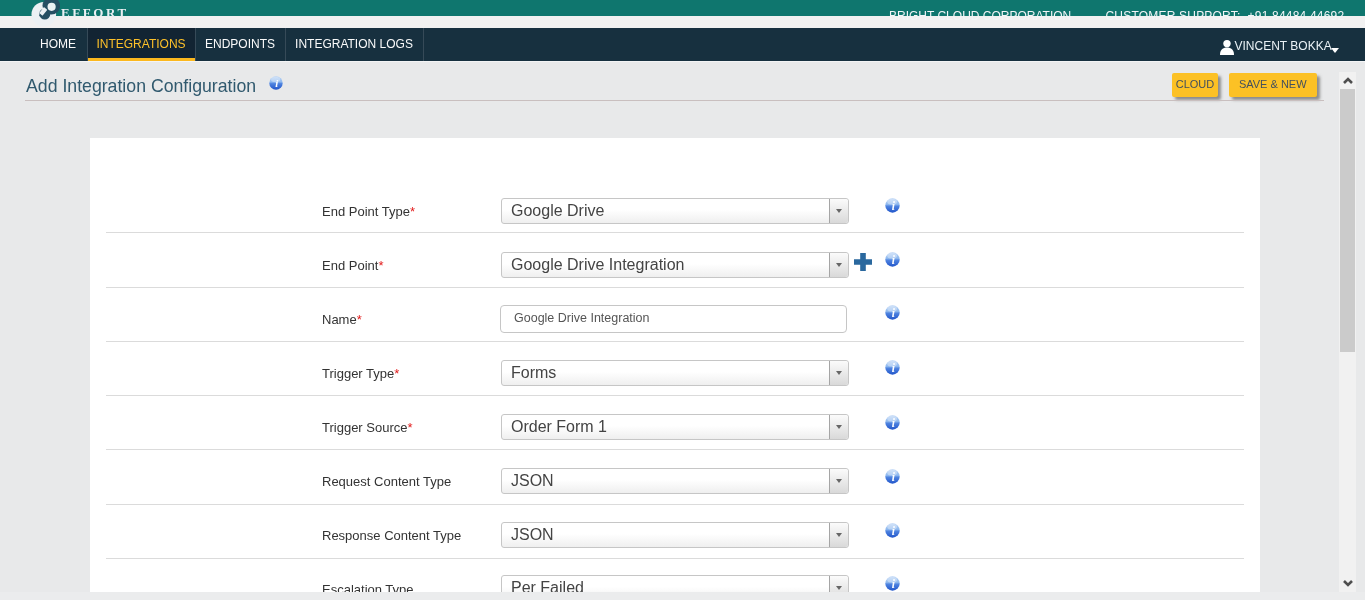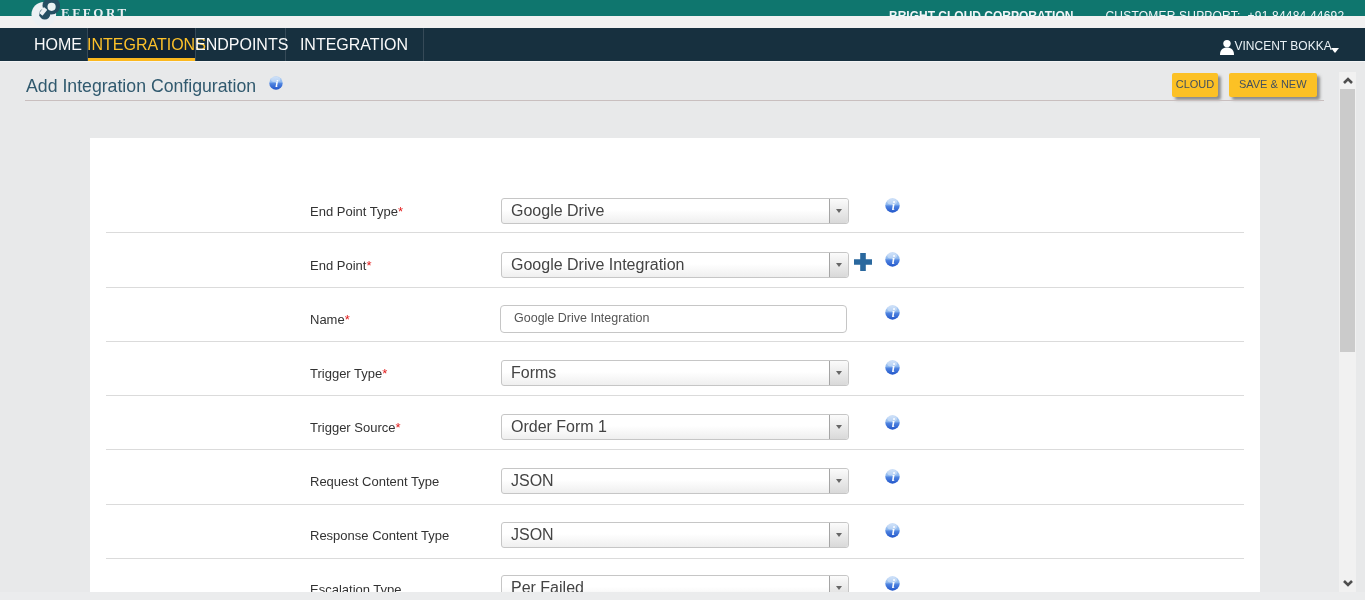--- a/index.html
+++ b/index.html
@@ -1,40 +1,40 @@
 <!DOCTYPE html>
 <html><head>
 <meta charset="utf-8">
 <style>
   * { margin:0; padding:0; box-sizing:border-box; }
   html,body { width:1365px; height:600px; overflow:hidden; }
   body { font-family:"Liberation Sans", sans-serif; position:relative; background:#F1F1F1; }
   
   #topbar { position:absolute; left:0; top:0; width:1365px; height:16px; background:#0f766e; }
   #effort { position:absolute; left:61px; top:5.5px; font-family:"Liberation Serif", serif; font-size:13px; line-height:14px; letter-spacing:2.6px; color:#E9EFF3; font-weight:bold; white-space:nowrap; }
-  #bcc { position:absolute; left:889px; top:8.5px; font-size:12px; line-height:14px; color:#F2F6F8; white-space:nowrap;font-weight:bold; }
+  #bcc { position:absolute; left:889px; top:8.5px; font-size:12px; line-height:14px; color:#F2F6F8; white-space:nowrap; }
   #csup { position:absolute; left:1105.5px; top:8.5px; font-size:12px; line-height:14px; color:#F2F6F8; letter-spacing:0.2px; white-space:nowrap; }
   
   #navbar { position:absolute; left:0; top:28px; width:1365px; height:33px; background:#17303F; }
   .vsep { position:absolute; top:28px; height:33px; width:1px; background:#364A58; }
-  .tab { position:absolute; top:28px; height:17px; line-height:33px; font-size:16px; color:#FAFAFA; text-align:center; }
+  .tab { position:absolute; top:28px; height:17px; line-height:33px; font-size:12px; color:#FAFAFA; text-align:center; }
   #tab-active { position:absolute; left:87px; top:28px; width:108px; height:33px; background:#122433; }
   #tab-underline { position:absolute; left:87px; top:57.5px; width:108px; height:3.5px; background:#FCB81E; }
   #vb { position:absolute; left:1234.5px; top:28px; height:33px; line-height:37px; font-size:12px; color:#EAF2F6; }
   #vb-caret { position:absolute; left:1331px; top:48px; width:0; height:0; border-left:4.5px solid transparent; border-right:4.5px solid transparent; border-top:5px solid #fff; }
   
   #content { position:absolute; left:0; top:61px; width:1365px; height:531px; background:#E8E9EA; overflow:hidden;padding-left:28px; }
   #bottomstrip { position:absolute; left:0; top:592px; width:1365px; height:8px; background:#EBECED; }
   #title { position:absolute; left:26px; top:14.5px; font-size:17.7px; line-height:20px; color:#30596E; white-space:nowrap; }
   .btn { position:absolute; top:11.5px; height:24px; background:#FCC125; border-radius:2px; font-size:11px; color:#44505E; text-align:center; line-height:23px; box-shadow:3px 3px 3px rgba(110,110,110,0.75); }
   #divider { position:absolute; left:25px; top:38.5px; width:1299px; height:1px; background:#C9BFBF; }
   #panel { position:absolute; left:90px; top:77px; width:1170px; height:454px; background:#fff; }
   #thead { position:absolute; left:16px; top:18px; width:1138px; height:24px; background:#254E62; color:#fff; font-size:13px; font-weight:bold; }
   .sep { position:absolute; left:16px; width:1138px; height:1px; background:#DBDBDB; }
-  .rowlabel { position:absolute; left:220px; font-size:13px; line-height:15px; color:#333; white-space:nowrap;text-align:center; }
+  .rowlabel { position:absolute; left:232px; font-size:13px; line-height:15px; color:#333; white-space:nowrap;text-align:center; }
   .rowlabel .req { color:#E21B1B; }
   .sel { position:absolute; left:410.5px; width:348px; height:26px; border:1px solid #C6C6C6; border-radius:3px; background:linear-gradient(#ffffff 45%, #EFEFEF 100%); font-size:16px; color:#444; line-height:23px; padding-left:9.5px; }
   .selarrow { position:absolute; right:0; top:0; width:19px; height:24px; border-left:1px solid #A5A5A5; border-radius:0 3px 3px 0; background:linear-gradient(#FBFBFB, #D9D9D9); }
   .selarrow:after { content:""; position:absolute; left:6px; top:10px; width:0; height:0; border-left:3.5px solid transparent; border-right:3.5px solid transparent; border-top:4.5px solid #666; }
   .inp { position:absolute; left:410px; width:347px; height:28px; border:1px solid #C6C6C6; border-radius:4px; background:#fff; font-size:12.5px; color:#555; line-height:25px; padding-left:13px; }
   .ball { position:absolute; left:794.5px; width:15px; height:15px; }
   
   #sbtrack { position:absolute; left:1339px; top:11px; width:17px; height:520px; background:#F1F1F1; }
   #sbthumb { position:absolute; left:1339.5px; top:28px; width:15.5px; height:263px; background:#CBCBCB; }
 </style>

